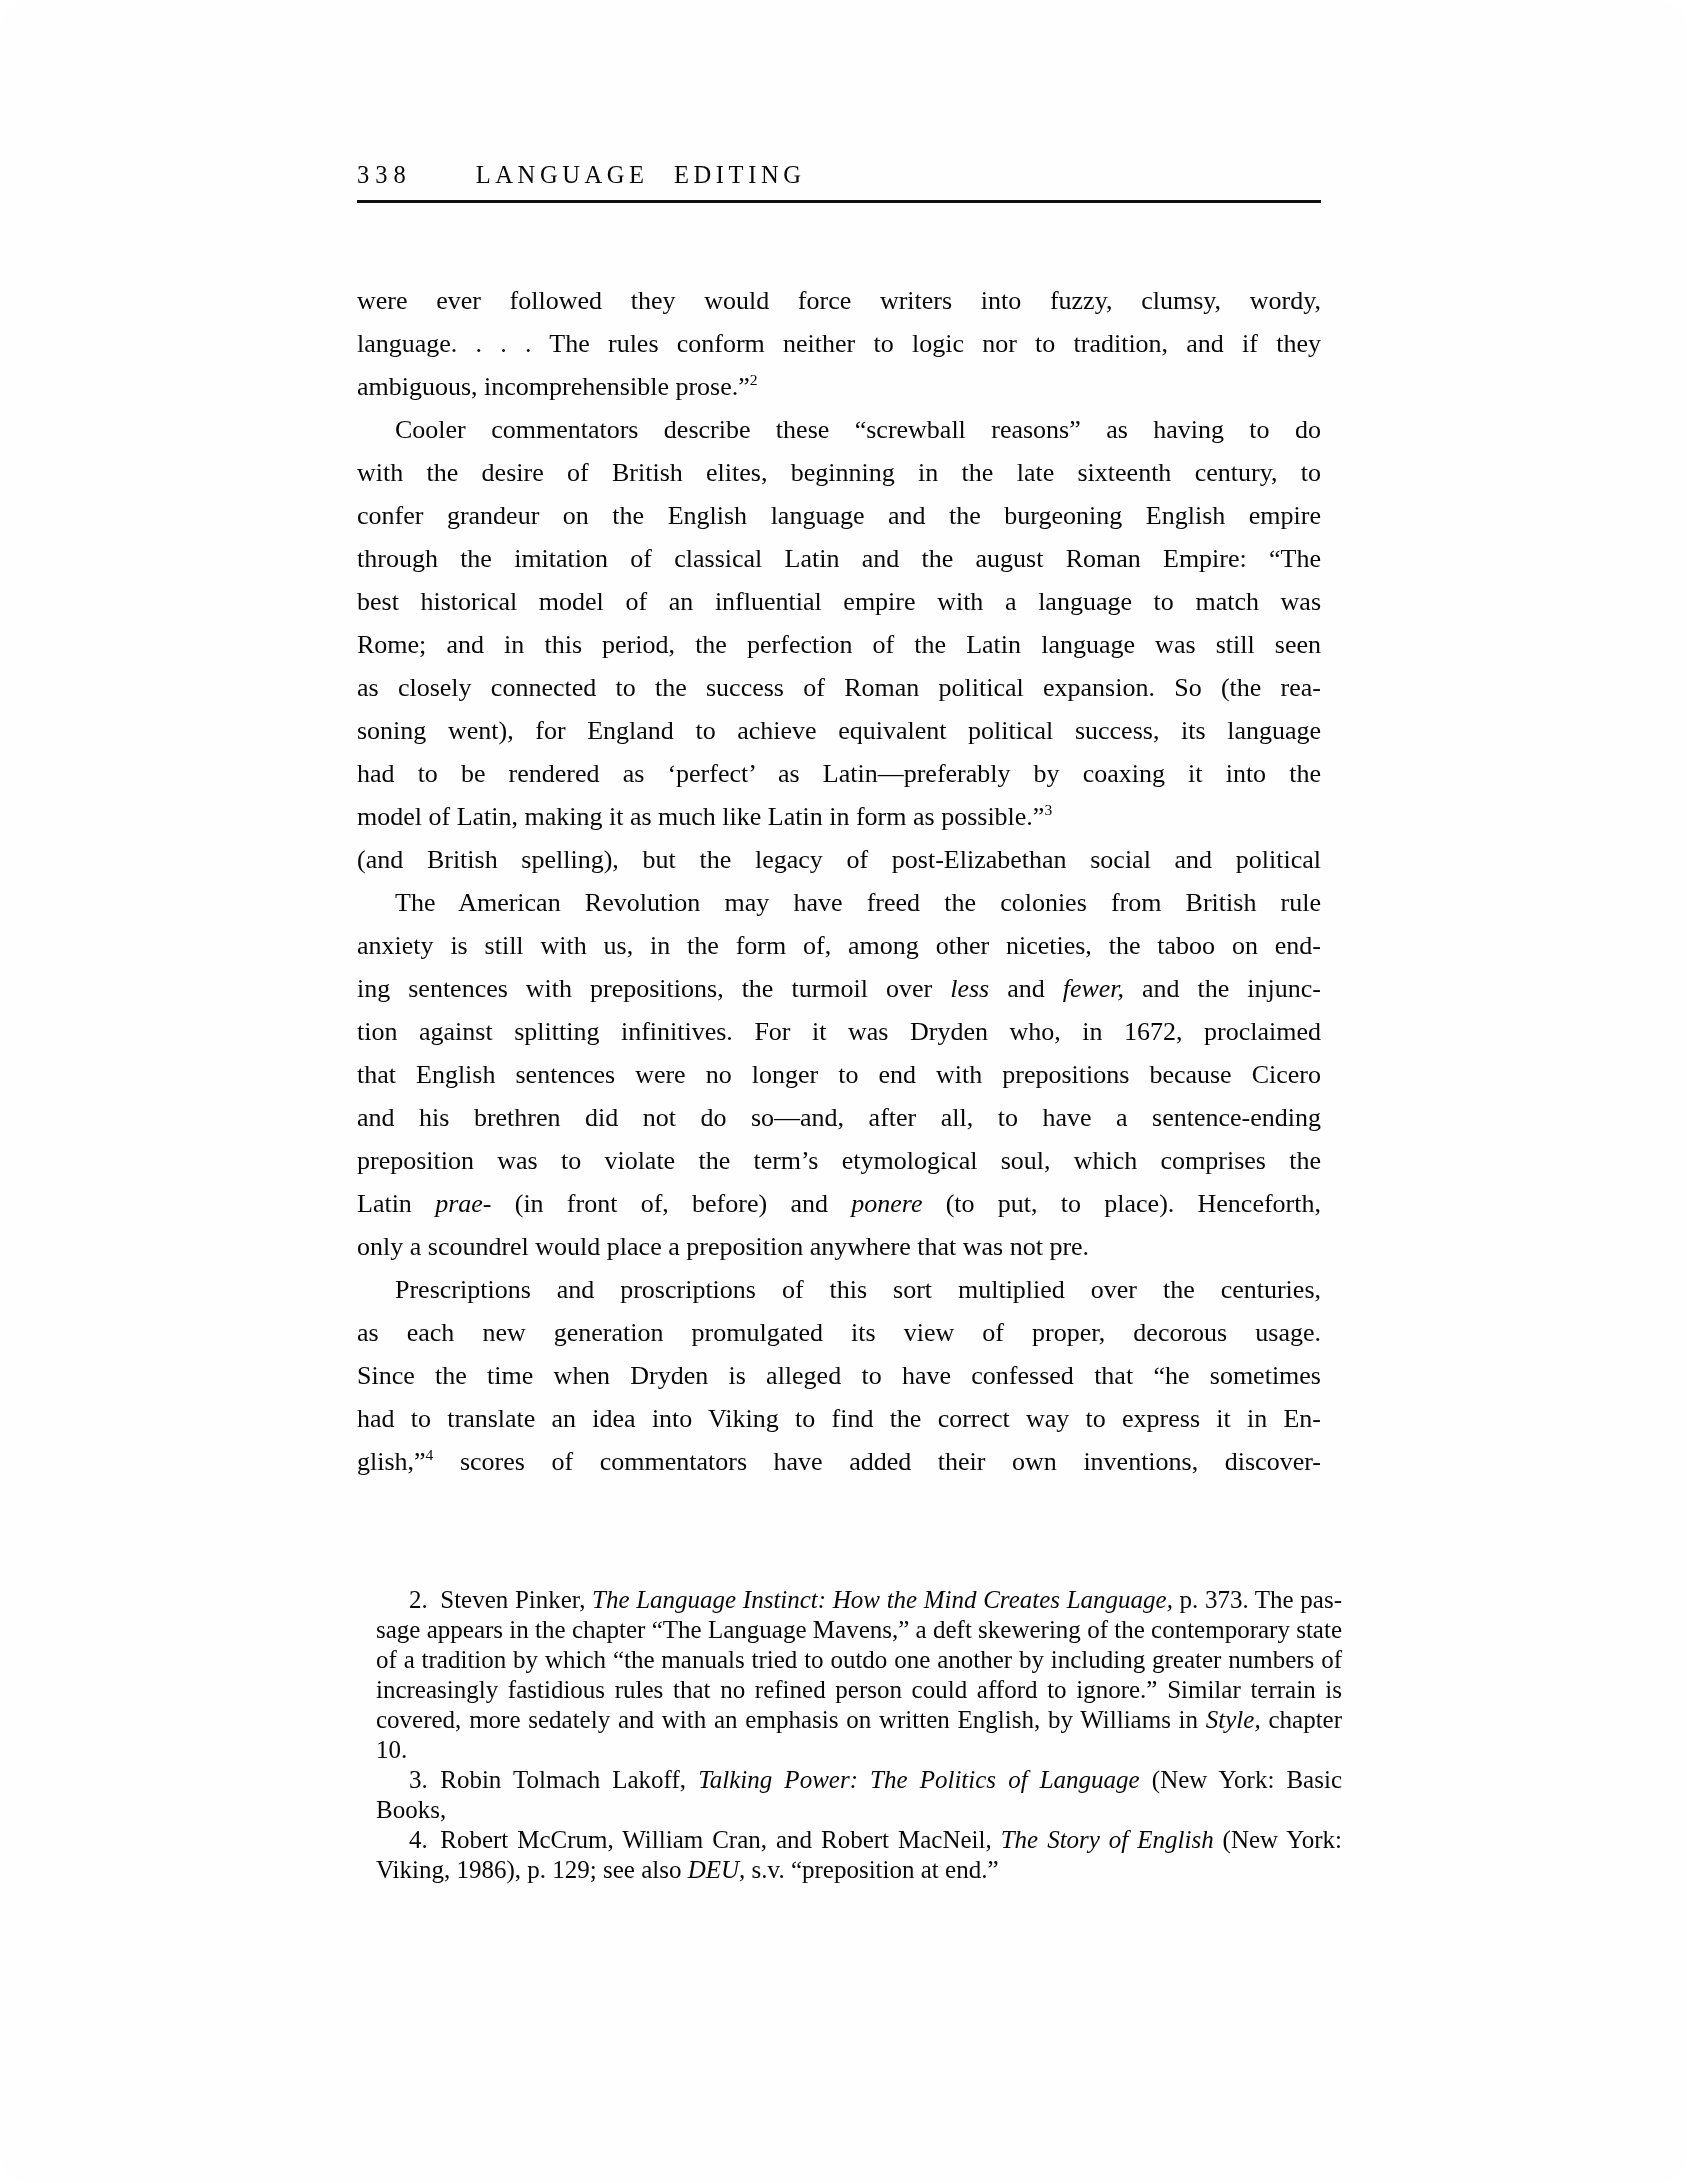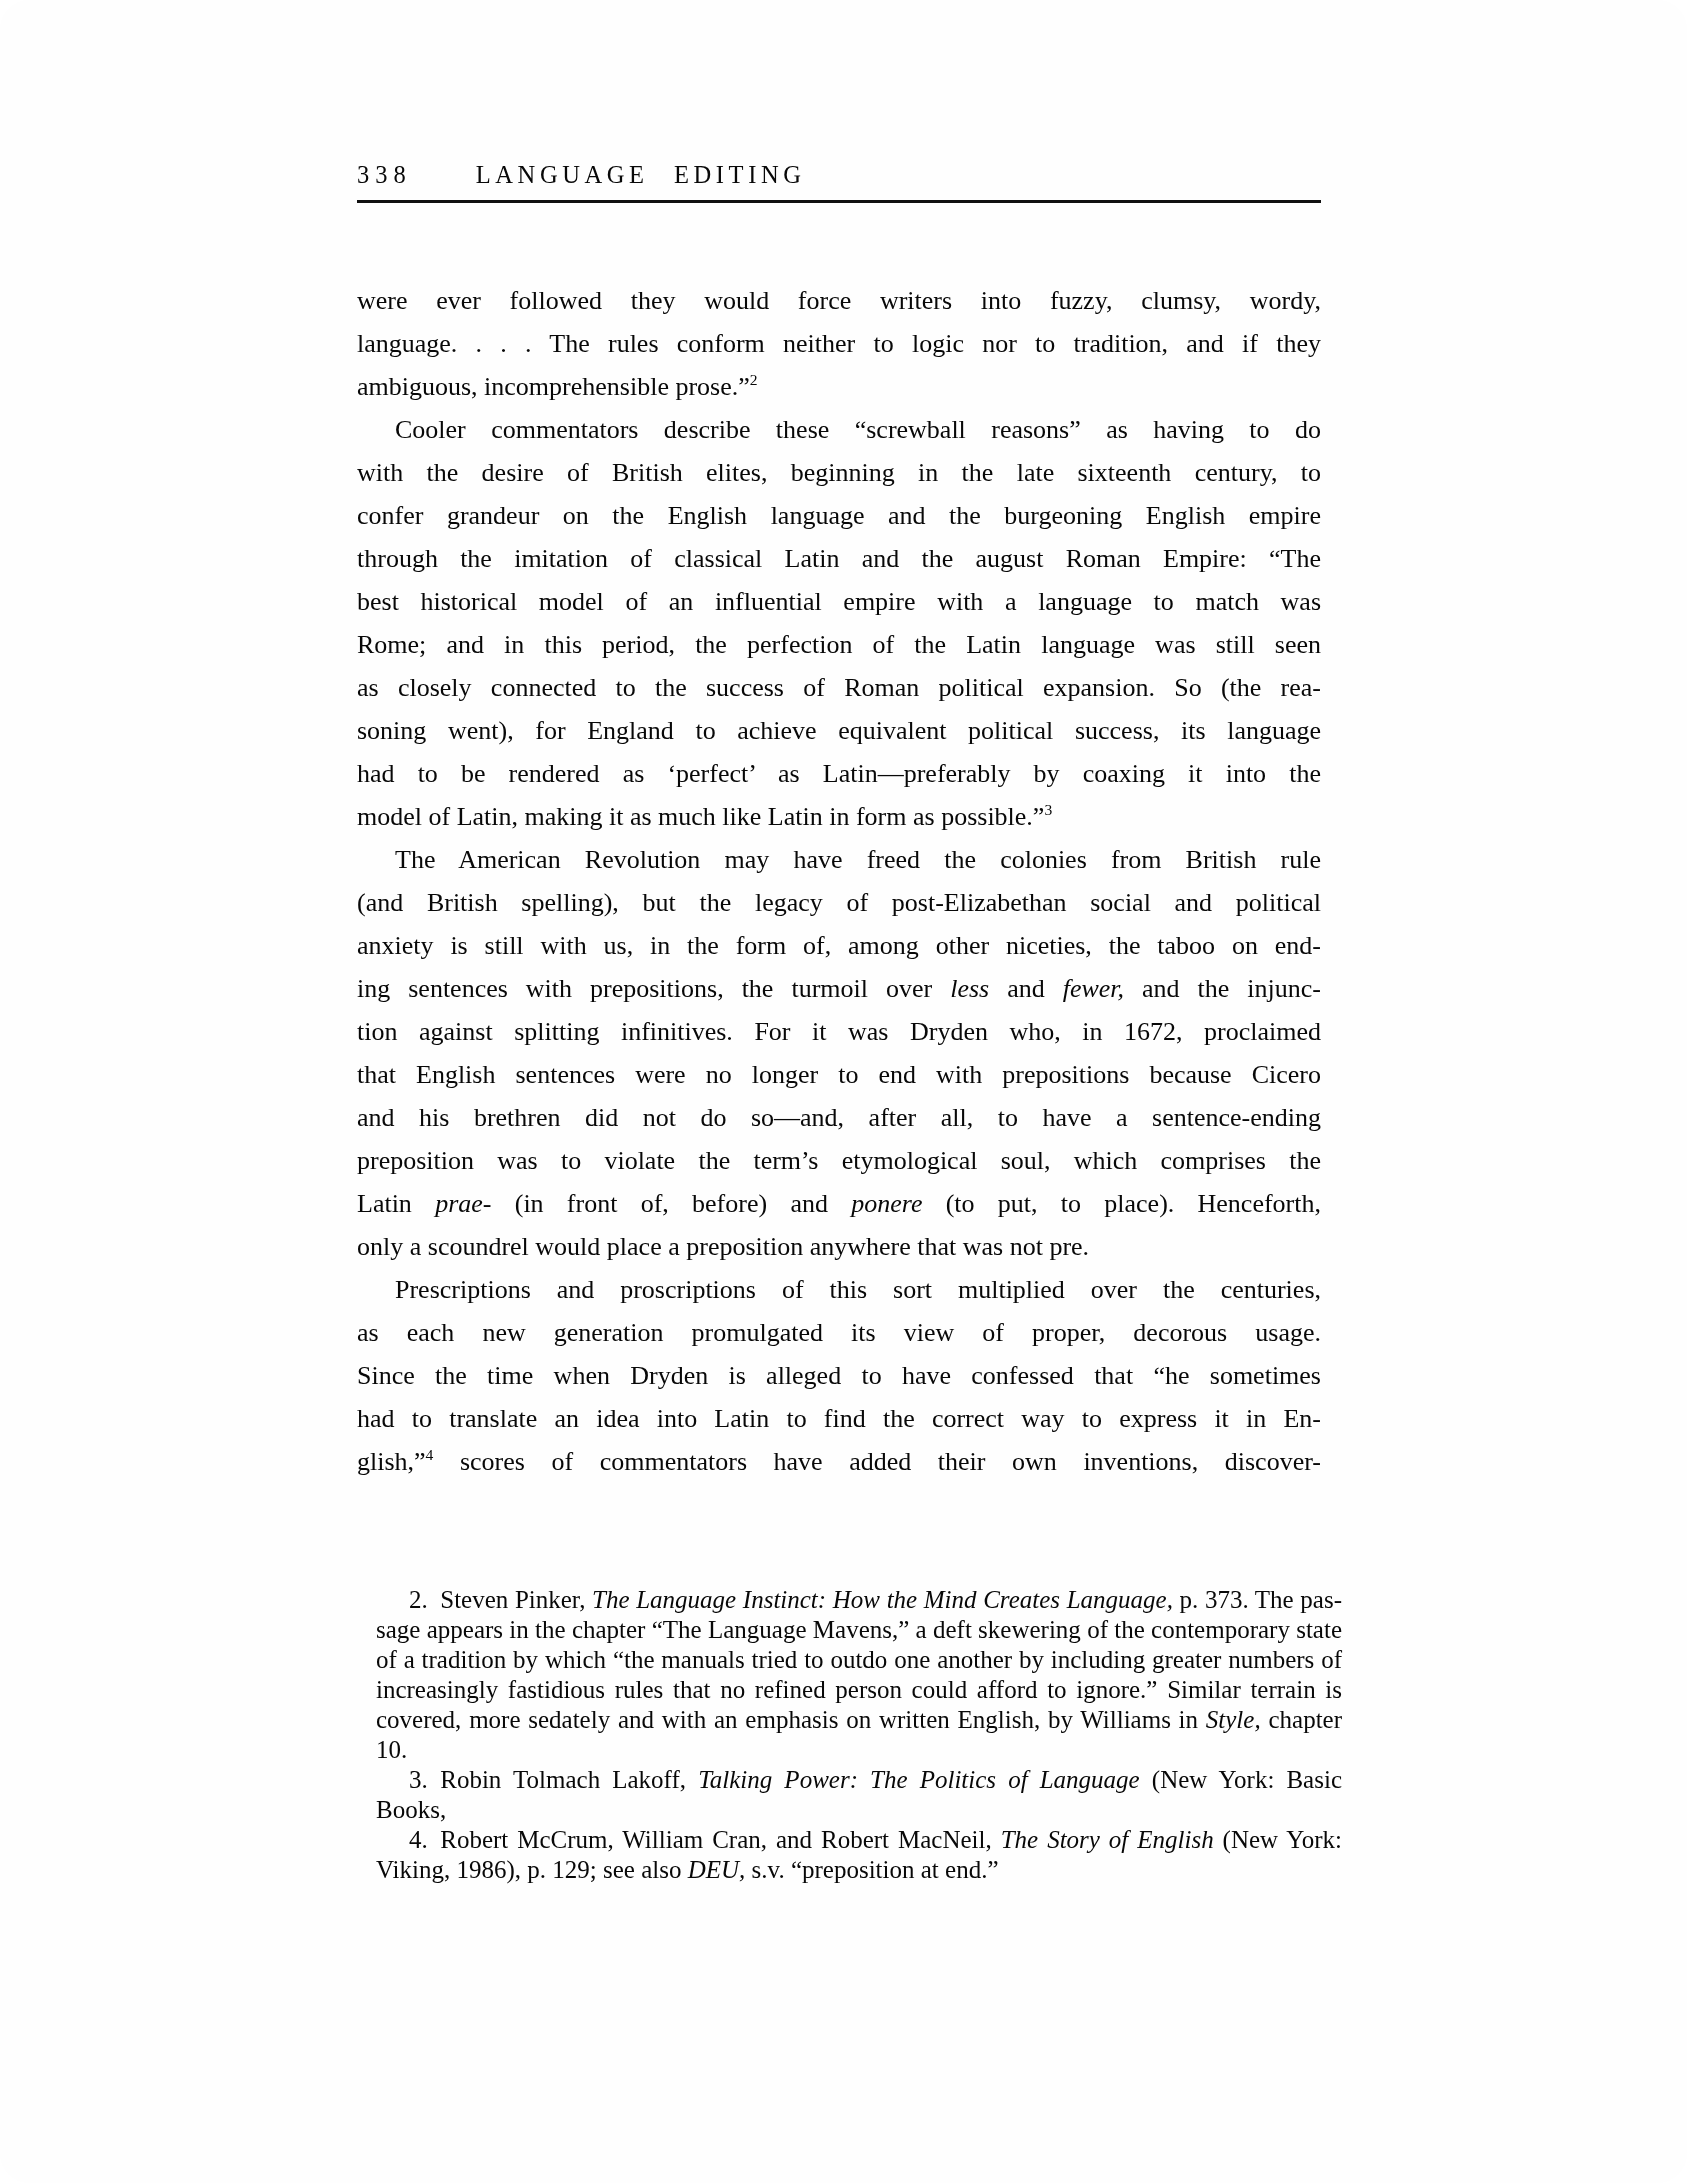--- a/index.html
+++ b/index.html
@@ -94,36 +94,36 @@
         <div class="line"><span>confer grandeur on the English language and the burgeoning English empire</span></div>
         <div class="line"><span>through the imitation of classical Latin and the august Roman Empire: “The</span></div>
         <div class="line"><span>best historical model of an influential empire with a language to match was</span></div>
         <div class="line"><span>Rome; and in this period, the perfection of the Latin language was still seen</span></div>
         <div class="line"><span>as closely connected to the success of Roman political expansion. So (the rea-</span></div>
         <div class="line"><span>soning went), for England to achieve equivalent political success, its language</span></div>
         <div class="line"><span>had to be rendered as ‘perfect’ as Latin—preferably by coaxing it into the</span></div>
         <div class="line rag"><span>model of Latin, making it as much like Latin in form as possible.”</span><sup>3</sup></div>
       </div>
       <div class="para">
+        <div class="line"><span>(and British spelling), but the legacy of post-Elizabethan social and political</span></div>
         <div class="line indent"><span>The American Revolution may have freed the colonies from British rule</span></div>
-        <div class="line"><span>(and British spelling), but the legacy of post-Elizabethan social and political</span></div>
         <div class="line"><span>anxiety is still with us, in the form of, among other niceties, the taboo on end-</span></div>
         <div class="line"><span>ing sentences with prepositions, the turmoil over </span><span class="it">less</span><span> and </span><span class="it">fewer,</span><span> and the injunc-</span></div>
         <div class="line"><span>tion against splitting infinitives. For it was Dryden who, in 1672, proclaimed</span></div>
         <div class="line"><span>that English sentences were no longer to end with prepositions because Cicero</span></div>
         <div class="line"><span>and his brethren did not do so—and, after all, to have a sentence-ending</span></div>
         <div class="line"><span>preposition was to violate the term’s etymological soul, which comprises the</span></div>
         <div class="line"><span>Latin </span><span class="it">prae-</span><span> (in front of, before) and </span><span class="it">ponere</span><span> (to put, to place). Henceforth,</span></div>
         <div class="line rag"><span>only a scoundrel would place a preposition anywhere that was not pre.</span></div>
       </div>
       <div class="para">
         <div class="line indent"><span>Prescriptions and proscriptions of this sort multiplied over the centuries,</span></div>
         <div class="line"><span>as each new generation promulgated its view of proper, decorous usage.</span></div>
         <div class="line"><span>Since the time when Dryden is alleged to have confessed that “he sometimes</span></div>
-        <div class="line"><span>had to translate an idea into Latin to find the correct way to express it in En-</span></div>
+        <div class="line"><span>had to translate an idea into Viking to find the correct way to express it in En-</span></div>
         <div class="line"><span>glish,”</span><sup>4</sup><span> scores of commentators have added their own inventions, discover-</span></div>
       </div>
     </main>
   <section class="footnotes" id="footnotes">
       <div class="para">
         <div class="line indent"><span>2. Steven Pinker, </span><span class="it">The Language Instinct: How the Mind Creates Language,</span><span> p. 373. The pas-</span></div>
         <div class="line"><span>sage appears in the chapter “The Language Mavens,” a deft skewering of the contemporary state</span></div>
         <div class="line"><span>of a tradition by which “the manuals tried to outdo one another by including greater numbers of</span></div>
         <div class="line"><span>increasingly fastidious rules that no refined person could afford to ignore.” Similar terrain is</span></div>
         <div class="line rag"><span>covered, more sedately and with an emphasis on written English, by Williams in </span><span class="it">Style,</span><span> chapter 10.</span></div>

